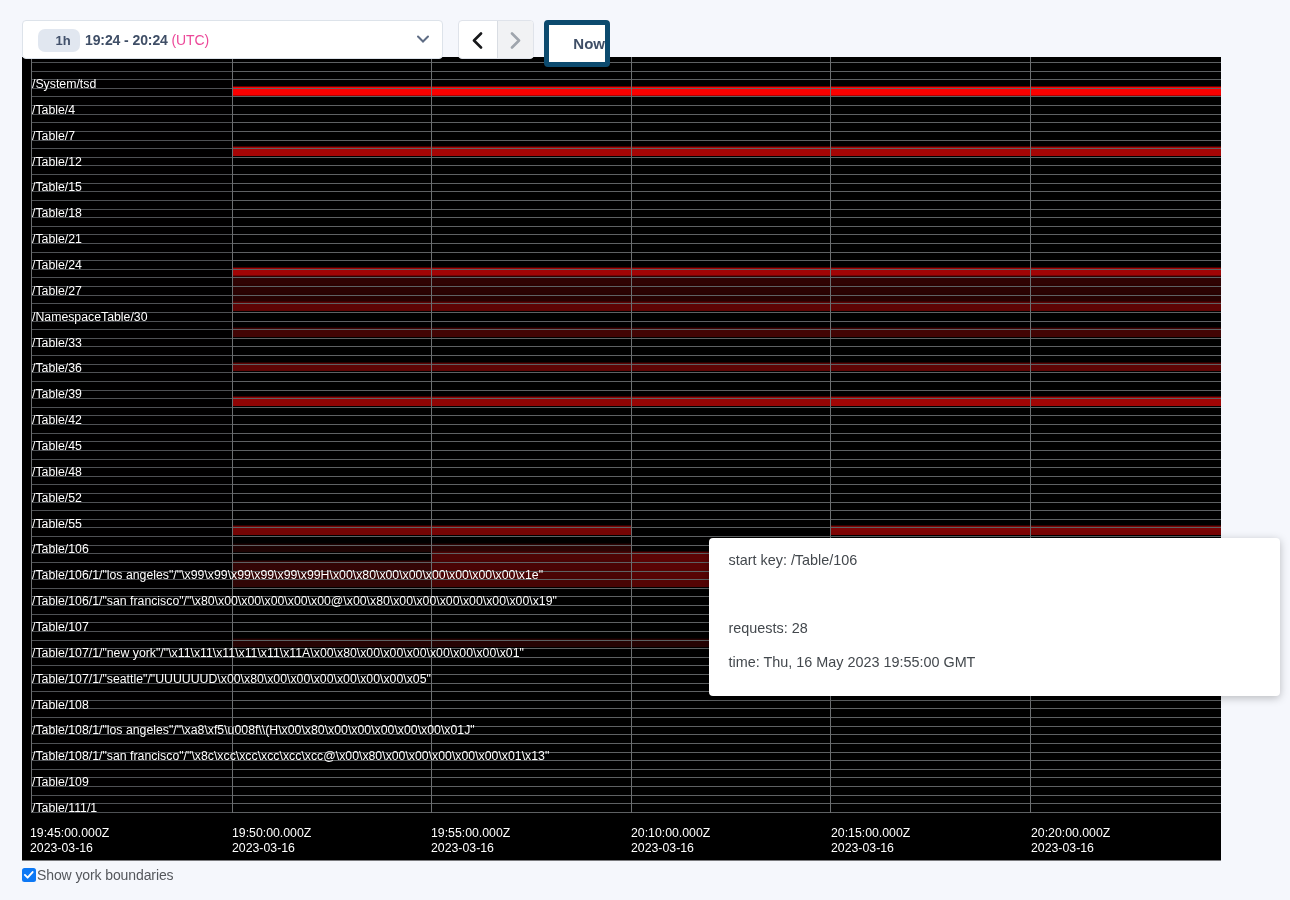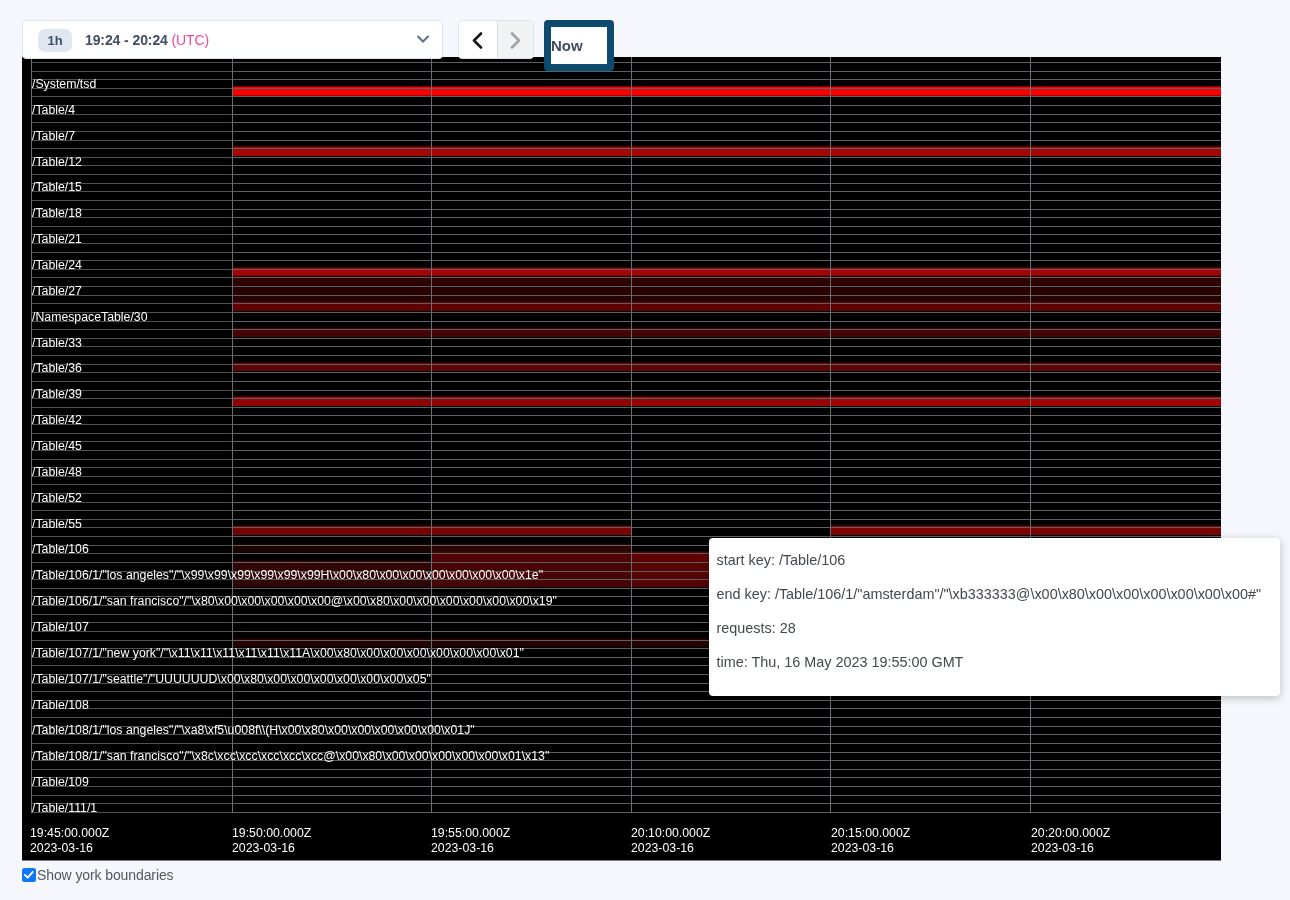--- a/index.html
+++ b/index.html
@@ -1,28 +1,28 @@
 <!DOCTYPE html>
 <html><head><meta charset="utf-8"><title>Key Visualizer</title>
 <style>
 html,body{margin:0;padding:0;}
 body{width:1290px;height:900px;background:#f5f7fc;font-family:"Liberation Sans",sans-serif;position:relative;overflow:hidden;}
 .rl{fill:#fff;font-family:"Liberation Sans",sans-serif;font-size:12.3px;}
 .tl{fill:#fff;font-family:"Liberation Sans",sans-serif;font-size:12.3px;}
 .selectbox{position:absolute;left:22px;top:20px;width:419px;height:36.5px;background:#fff;border:1px solid #dde3ea;border-radius:4px;}
-.badge{position:absolute;left:15px;top:8px;width:34px;height:23px;background:#e1e7f0;border-radius:7px;color:#42516b;font-size:13px;font-weight:bold;text-align:center;line-height:23px;}
+.badge{position:absolute;left:15px;top:8px;width:34px;height:23px;background:#e1e7f0;border-radius:7px;color:#42516b;font-size:13px;font-weight:bold;text-align:center;line-height:23px;padding-left:8px;}
 .trange{position:absolute;left:62px;top:0;height:36.5px;line-height:39px;font-size:14px;letter-spacing:-0.1px;font-weight:bold;color:#3f4e66;white-space:pre;}
 .trange .utc{font-weight:normal;color:#ec4899;}
 .caret{position:absolute;right:12px;top:14px;}
 .btngroup{position:absolute;left:458px;top:20px;width:74px;height:37px;border:1px solid #dfe3ea;border-radius:4px;background:#fff;overflow:hidden;}
 .bg-r{position:absolute;left:37.5px;top:0;width:37px;height:37px;background:#f1f2f4;border-left:1px solid #d9dde3;}
 .chev{position:absolute;top:10.5px;}
-.nowbtn{position:absolute;left:544px;top:20px;width:56px;height:37px;border:7px solid #0c4a6e;border-radius:4px;background:#fff;color:#3f4e66;font-size:15px;font-weight:bold;text-align:left;line-height:37px;}
+.nowbtn{position:absolute;left:544px;top:20px;width:56px;height:37px;border:5px solid #0c4a6e;border-radius:4px;background:#fff;color:#3f4e66;font-size:15px;font-weight:bold;text-align:right;line-height:37px;}
 .tooltip{position:absolute;left:708.5px;top:538px;width:571.5px;height:157.5px;background:#fff;border-radius:4px;box-shadow:0 2px 8px rgba(0,0,0,0.25);z-index:5;}
-.tooltip div{position:absolute;left:8px;font-size:14.4px;color:#43484d;white-space:pre;}
+.tooltip div{position:absolute;left:20px;font-size:14.4px;color:#43484d;white-space:pre;}
 .cbrow{position:absolute;left:22px;top:868px;height:14px;}
 .cbox{position:absolute;left:0;top:0;width:13.5px;height:13.5px;background:#0c78f5;border-radius:2.5px;}
 .cblab{position:absolute;left:15px;top:-1px;font-size:14px;letter-spacing:-0.1px;color:#54575c;white-space:pre;}
 </style></head>
 <body>
 <svg width="1199" height="803.5" viewBox="0 0 1199 803.5" style="position:absolute;left:22px;top:57px;display:block">
     <rect x="0" y="0" width="1199" height="803.5" fill="#000"></rect>
     <rect x="210.5" y="29.60" width="199.0" height="9.10" fill="#f90000"></rect>
     <rect x="409.5" y="29.60" width="200.0" height="9.10" fill="#f90000"></rect>
     <rect x="609.5" y="29.60" width="199.0" height="9.10" fill="#f90000"></rect>
@@ -150,21 +150,20 @@
       <path d="M9 1.5L2 8.5L9 15.5" stroke="#17181a" stroke-width="2.6" fill="none" stroke-linecap="round" stroke-linejoin="round"></path>
     </svg>
   <div class="bg-r"></div>
   <svg class="chev" style="left:51px" width="11" height="17" viewBox="0 0 11 17">
       <path d="M2 1.5L9 8.5L2 15.5" stroke="#9fa5ad" stroke-width="2.6" fill="none" stroke-linecap="round" stroke-linejoin="round"></path>
     </svg>
 </div>
 <div class="nowbtn">Now</div>
 <div class="tooltip">
   <div style="top:14px">start key: /Table/106</div>
-  <div style="top:48px">end key: /Table/106/1/"amsterdam"/"\xb333333@\x00\x80\x00\x00\x00\x00\x00\x00#"</div>
   <div style="top:81.5px">requests: 28</div>
   <div style="top:115.5px">time: Thu, 16 May 2023 19:55:00 GMT</div>
 </div>
 <div class="cbrow">
   <div class="cbox">
       <svg width="13.5" height="13.5" viewBox="0 0 14 14" style="display:block">
         <path d="M3 7.2L5.8 10L11 4.2" stroke="#fff" stroke-width="2" fill="none" stroke-linecap="round" stroke-linejoin="round"></path>
       </svg>
     </div>
   <div class="cblab">Show york boundaries</div>

